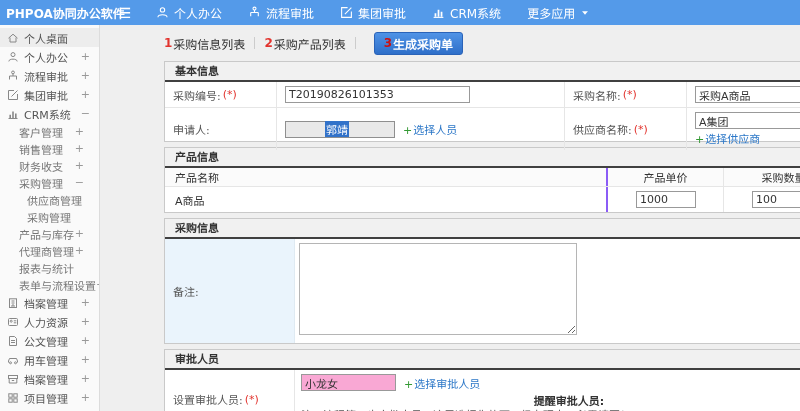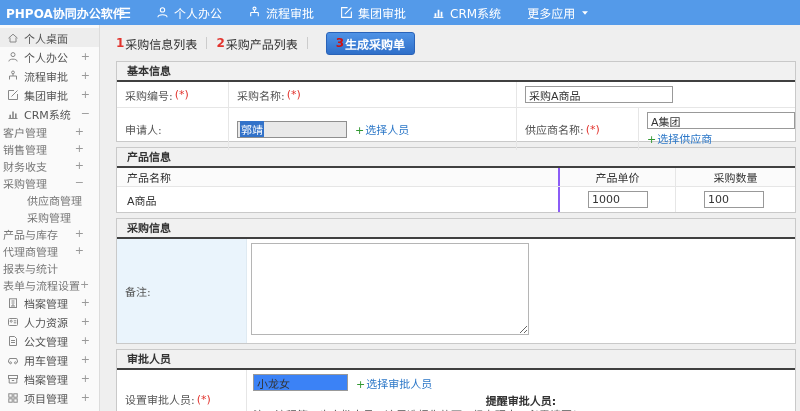--- a/index.html
+++ b/index.html
@@ -11,28 +11,28 @@
   .logo { width:108px; padding-left:6px; font-size:12px; font-weight:bold; white-space:nowrap; }
   .hamburger { width:34px; text-align:center; font-size:14px; cursor:pointer; }
   .topnav { display:flex; align-items:center; gap:26px; margin-left:14px; }
   .nav-item { display:flex; align-items:center; gap:5px; color:#fff; font-size:12px; cursor:pointer; text-decoration:none; }
   .nav-item .nav-icon { width:13px; height:13px; display:inline-block; color:#fff; }
   .nav-item .nav-icon svg { width:13px; height:13px; display:block; }
   .nav-item .caret { width:10px; height:10px; }
   .nav-item .caret svg { width:10px; height:10px; display:block; }
 
   
-  .content { display:flex; height:386px; }
+  .content { display:flex; height:386px;gap:48px; }
   .sidebar { width:100px; background:#fafafa; border-right:1px solid #dcdcdc; padding-top:3px; overflow:hidden; }
   .main { flex:1; background:#efefef; padding:7px 0 0 16px; overflow:hidden; }
 
   
   .side-item { display:flex; align-items:center; cursor:pointer; color:#555; white-space:nowrap; }
   .side-item.level-main { height:19px; padding-left:7px; }
-  .side-item.level-sub { height:17px; padding-left:3px; color:#777; }
+  .side-item.level-sub { height:17px; padding-left:19px; color:#777; }
   .side-item.level-subsub { height:17px; padding-left:27px; color:#777; }
   .side-item.active { background:#ededed; }
   .side-icon { width:12px; height:12px; margin-right:5px; color:#888; flex:none; }
   .side-icon svg { width:12px; height:12px; display:block; }
   .expand { margin-left:auto; color:#999; font-size:11px; }
   .level-main .expand { margin-right:9px; }
   .level-sub .expand { margin-right:15px; }
 
   
   .tabbar { display:flex; align-items:center; height:22px; margin-bottom:7px; }
@@ -56,21 +56,21 @@
   .cell:not(:last-child) { border-right:1px solid #e6e6e6; }
   .lblc { color:#555; }
   .r1 { height:25px; } .r2 { height:34px; }
   .req { color:#e2342e; font-style:normal; margin-left:2px; }
 
   .ipt { border:1px solid #999; background:#fff; height:17px; font-size:11px; padding:0 3px;
     font-family:inherit; color:#333; }
   .w185 { width:185px; } .wfull { width:148px; } .w60 { width:60px; } .w95 { width:95px; }
   .fakeipt { display:inline-flex; align-items:center; width:110px; height:17px;
     border:1px solid #8f8f8f; background:#e9e9e9; padding:0 2px; }
-  .seltext { background:#3272c9; color:#fff; padding:0 1px; }
+  .seltext { background:#3272c9; color:#fff; padding:0 1px;margin-left:37px; }
   .link { color:#2d78c8; text-decoration:none; cursor:pointer; margin-left:8px; white-space:nowrap; }
   .link .plus { color:#339933; font-style:normal; margin-right:1px; }
   .link.noml { margin-left:0; }
 
   
   .prow { display:flex; }
   .prow.phead { background:#fbfbfb; border-bottom:1px solid #e6e6e6; height:19px;font-family:Liberation Serif, serif; }
   .prow.pdata { height:25px; }
   .pc { display:flex; align-items:center; }
   .pc.name { flex:1; padding-left:10px; }
@@ -86,21 +86,21 @@
   .remark-fld { flex:1; padding:4px; }
   .remark-fld textarea { width:278px; height:92px; border:1px solid #b5b5b5; resize:both;
     font-family:inherit; font-size:11px; }
 
   
   .aprow { display:flex; min-height:58px; }
   .ap-lbl { width:130px; border-right:1px solid #e6e6e6; display:flex; align-items:center;
     padding-left:8px; color:#555; }
   .ap-fld { flex:1; padding:3px 6px; }
   .ap-fld .l1 { display:flex; align-items:center; height:19px; }
-  .ap-fld .l1 .ipt { background:#3b82f6; }
+  .ap-fld .l1 .ipt { background:#f9a8d4; }
   .ap-fld .l2 { display:flex; align-items:center; height:16px; gap:3px;flex-direction:column; }
   .ap-fld .l2 b { color:#333; }
   .ap-fld .l2 input { width:12px; height:12px; margin:0; }
   .ap-fld .l3 { color:#555; height:15px; line-height:15px; white-space:nowrap; }
 </style>
 </head>
 <body>
 
 <div class="topbar">
   <div class="logo">PHPOA协同办公软件</div>
@@ -328,20 +328,23 @@
     </div>
 
     <div class="form">
 
       <section class="box">
         <div class="box-hd">基本信息</div>
         <div class="grid4 r1">
           <div class="cell lblc">
             <span>采购编号:</span>
               <em class="req">(*)</em>
+          </div>
+          <div class="cell">
+            <input class="ipt w185" value="T20190826101353" style="">
           </div>
           <div class="cell lblc">
             <span>采购名称:</span>
               <em class="req">(*)</em>
           </div>
           <div class="cell">
             <input class="ipt wfull" value="采购A商品" style="">
           </div>
         </div>
         <div class="grid4 r2">

